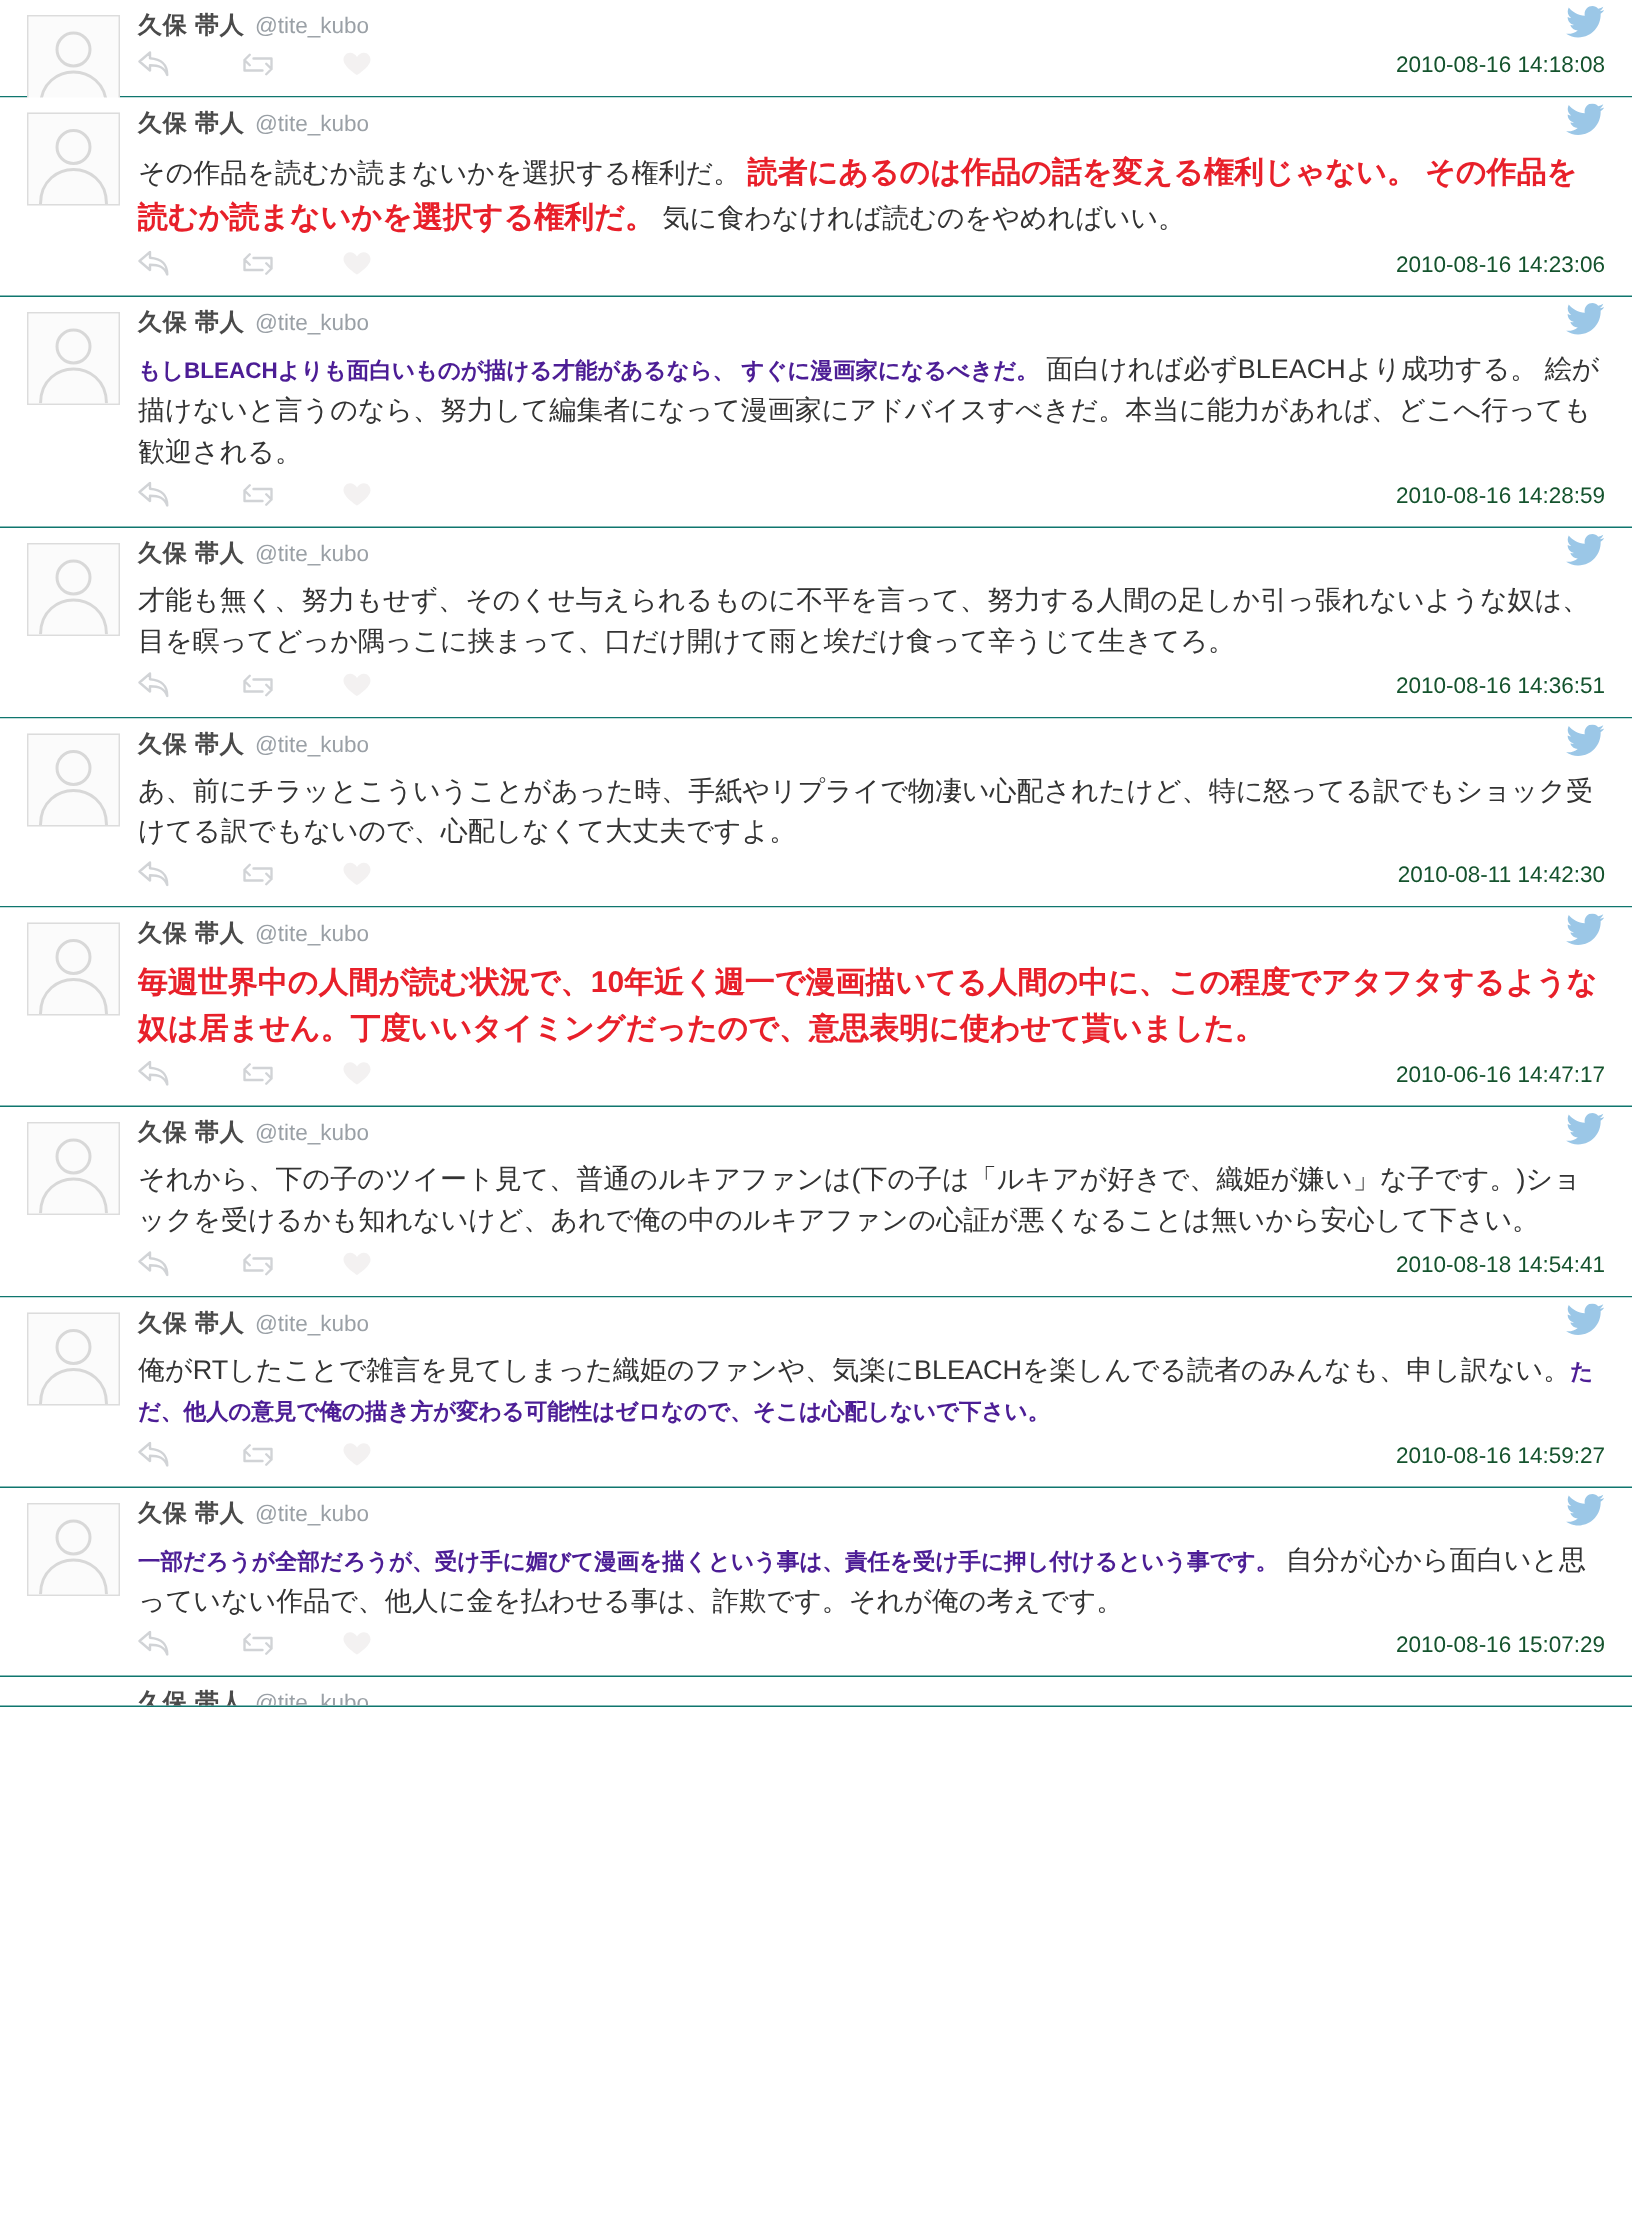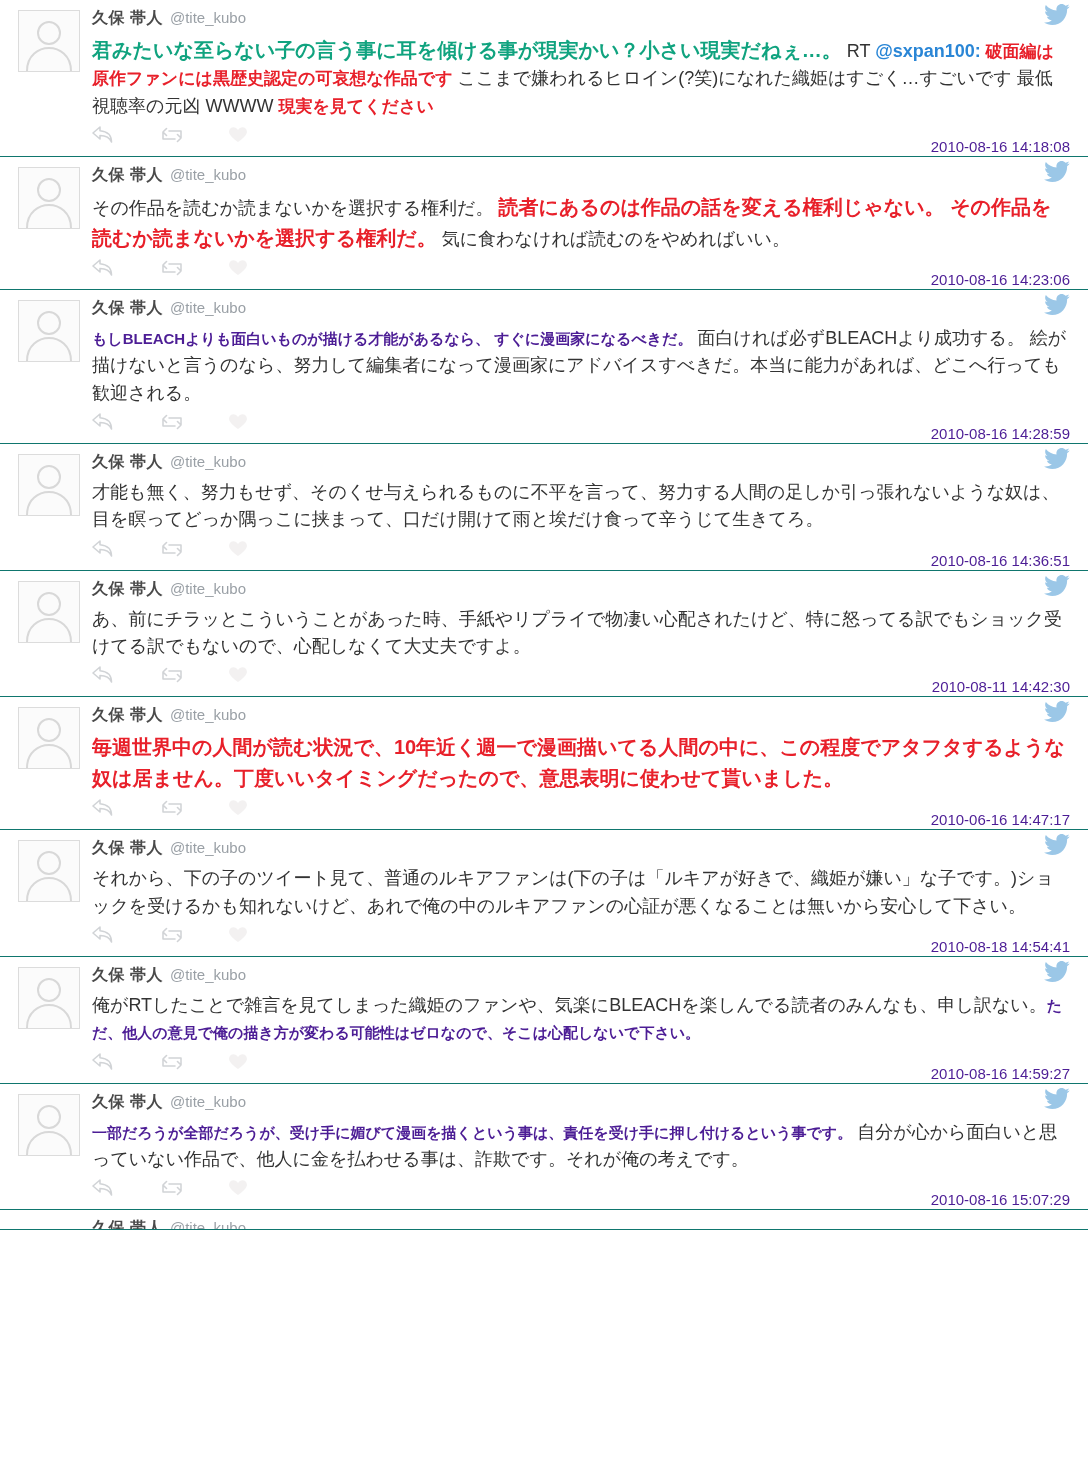--- a/index.html
+++ b/index.html
@@ -108,23 +108,23 @@
     width: 22px;
     height: 20px;
     margin-right: 46px;
     vertical-align: middle;
     opacity: 0.45;
   }
   .act.heart { opacity: 0.35; }
   .timestamp {
     position: absolute;
     right: 0;
-    top: 12px;
+    top: 1px;
     font-size: 15px;
-    color: #4c1d95;
+    color: #14532d;
   }
 </style>
 </head>
 <body>
 
 <div class="feed" id="feed">
     <div class="tweet">
       <div class="tweet-head">
         <div class="avatar">
           <svg width="60" height="60" viewBox="0 0 60 60" aria-hidden="true">
@@ -132,21 +132,20 @@
             <circle cx="30" cy="22" r="11" fill="none" stroke="#d8d8d8" stroke-width="2"></circle>
             <path d="M8 60 C8 44 20 37 30 37 C40 37 52 44 52 60" fill="none" stroke="#d8d8d8" stroke-width="2"></path>
           </svg>
         </div>
         <span class="name">久保 帯人</span>
         <span class="handle">@tite_kubo</span>
         <span class="bird"><svg width="26" height="22" viewBox="0 0 26 22" aria-hidden="true">
             <path d="M25.6 2.6c-1 .45-2 .74-3.1.88 1.1-.67 1.95-1.72 2.35-2.98-1.05.62-2.2 1.07-3.4 1.32C20.5 .66 19.1 0 17.6 0c-2.9 0-5.2 2.36-5.2 5.26 0 .41.04.81.13 1.2C8.2 6.24 4.4 4.16 1.85 1c-.45.78-.7 1.68-.7 2.65 0 1.82.92 3.43 2.33 4.37-.86-.02-1.67-.27-2.37-.66v.07c0 2.55 1.8 4.68 4.18 5.16-.44.12-.9.18-1.38.18-.34 0-.66-.03-.98-.09.67 2.09 2.6 3.61 4.9 3.65-1.8 1.41-4.05 2.25-6.5 2.25-.42 0-.84-.02-1.25-.07C2.4 20.1 5.15 21 8.1 21c9.7 0 15-8.08 15-15.09 0-.23 0-.46-.02-.69 1.03-.75 1.92-1.69 2.62-2.76z" fill="#7ab5e0"></path>
           </svg></span>
       </div>
-      <div class="body"><span class="green">君みたいな至らない子の言う事に耳を傾ける事が現実かい？小さい現実だねぇ…。</span><span class="plain"> RT </span><span class="link">@sxpan100:</span><span class="red-small"> 破面編は原作ファンには黒歴史認定の可哀想な作品です</span><span class="plain"> ここまで嫌われるヒロイン(?笑)になれた織姫はすごく…すごいです 最低視聴率の元凶 WWWW </span><span class="red-small">現実を見てください</span></div>
       <div class="actions"><span class="act"><svg width="22" height="18" viewBox="0 0 22 18" aria-hidden="true">
             <path d="M8 1 L1 7 L8 13 L8 9.5 C14 9.5 17.5 11 19.5 16 C19.5 9 16 5.5 8 4.8 Z" fill="none" stroke="#9aa0a6" stroke-width="1.6" stroke-linejoin="round"></path>
           </svg></span><span class="act"><svg width="24" height="18" viewBox="0 0 24 18" aria-hidden="true">
             <path d="M3 6 L3 13 L15 13 M3 6 L6.5 2.5 M3 6 L6.5 9.5" fill="none" stroke="#9aa0a6" stroke-width="1.6" stroke-linejoin="round" stroke-linecap="round"></path>
             <path d="M21 12 L21 5 L9 5 M21 12 L17.5 15.5 M21 12 L17.5 8.5" fill="none" stroke="#9aa0a6" stroke-width="1.6" stroke-linejoin="round" stroke-linecap="round"></path>
           </svg></span><span class="act heart"><svg width="20" height="18" viewBox="0 0 20 18" aria-hidden="true">
             <path d="M10 16 C10 16 1 10.5 1 5.8 C1 3.1 3.1 1.2 5.4 1.2 C7.2 1.2 9.1 2.3 10 4 C10.9 2.3 12.8 1.2 14.6 1.2 C16.9 1.2 19 3.1 19 5.8 C19 10.5 10 16 10 16 Z" fill="#ddd8d8"></path>
           </svg></span><span class="timestamp">2010-08-16 14:18:08</span></div>
     </div>
     <div class="tweet">

